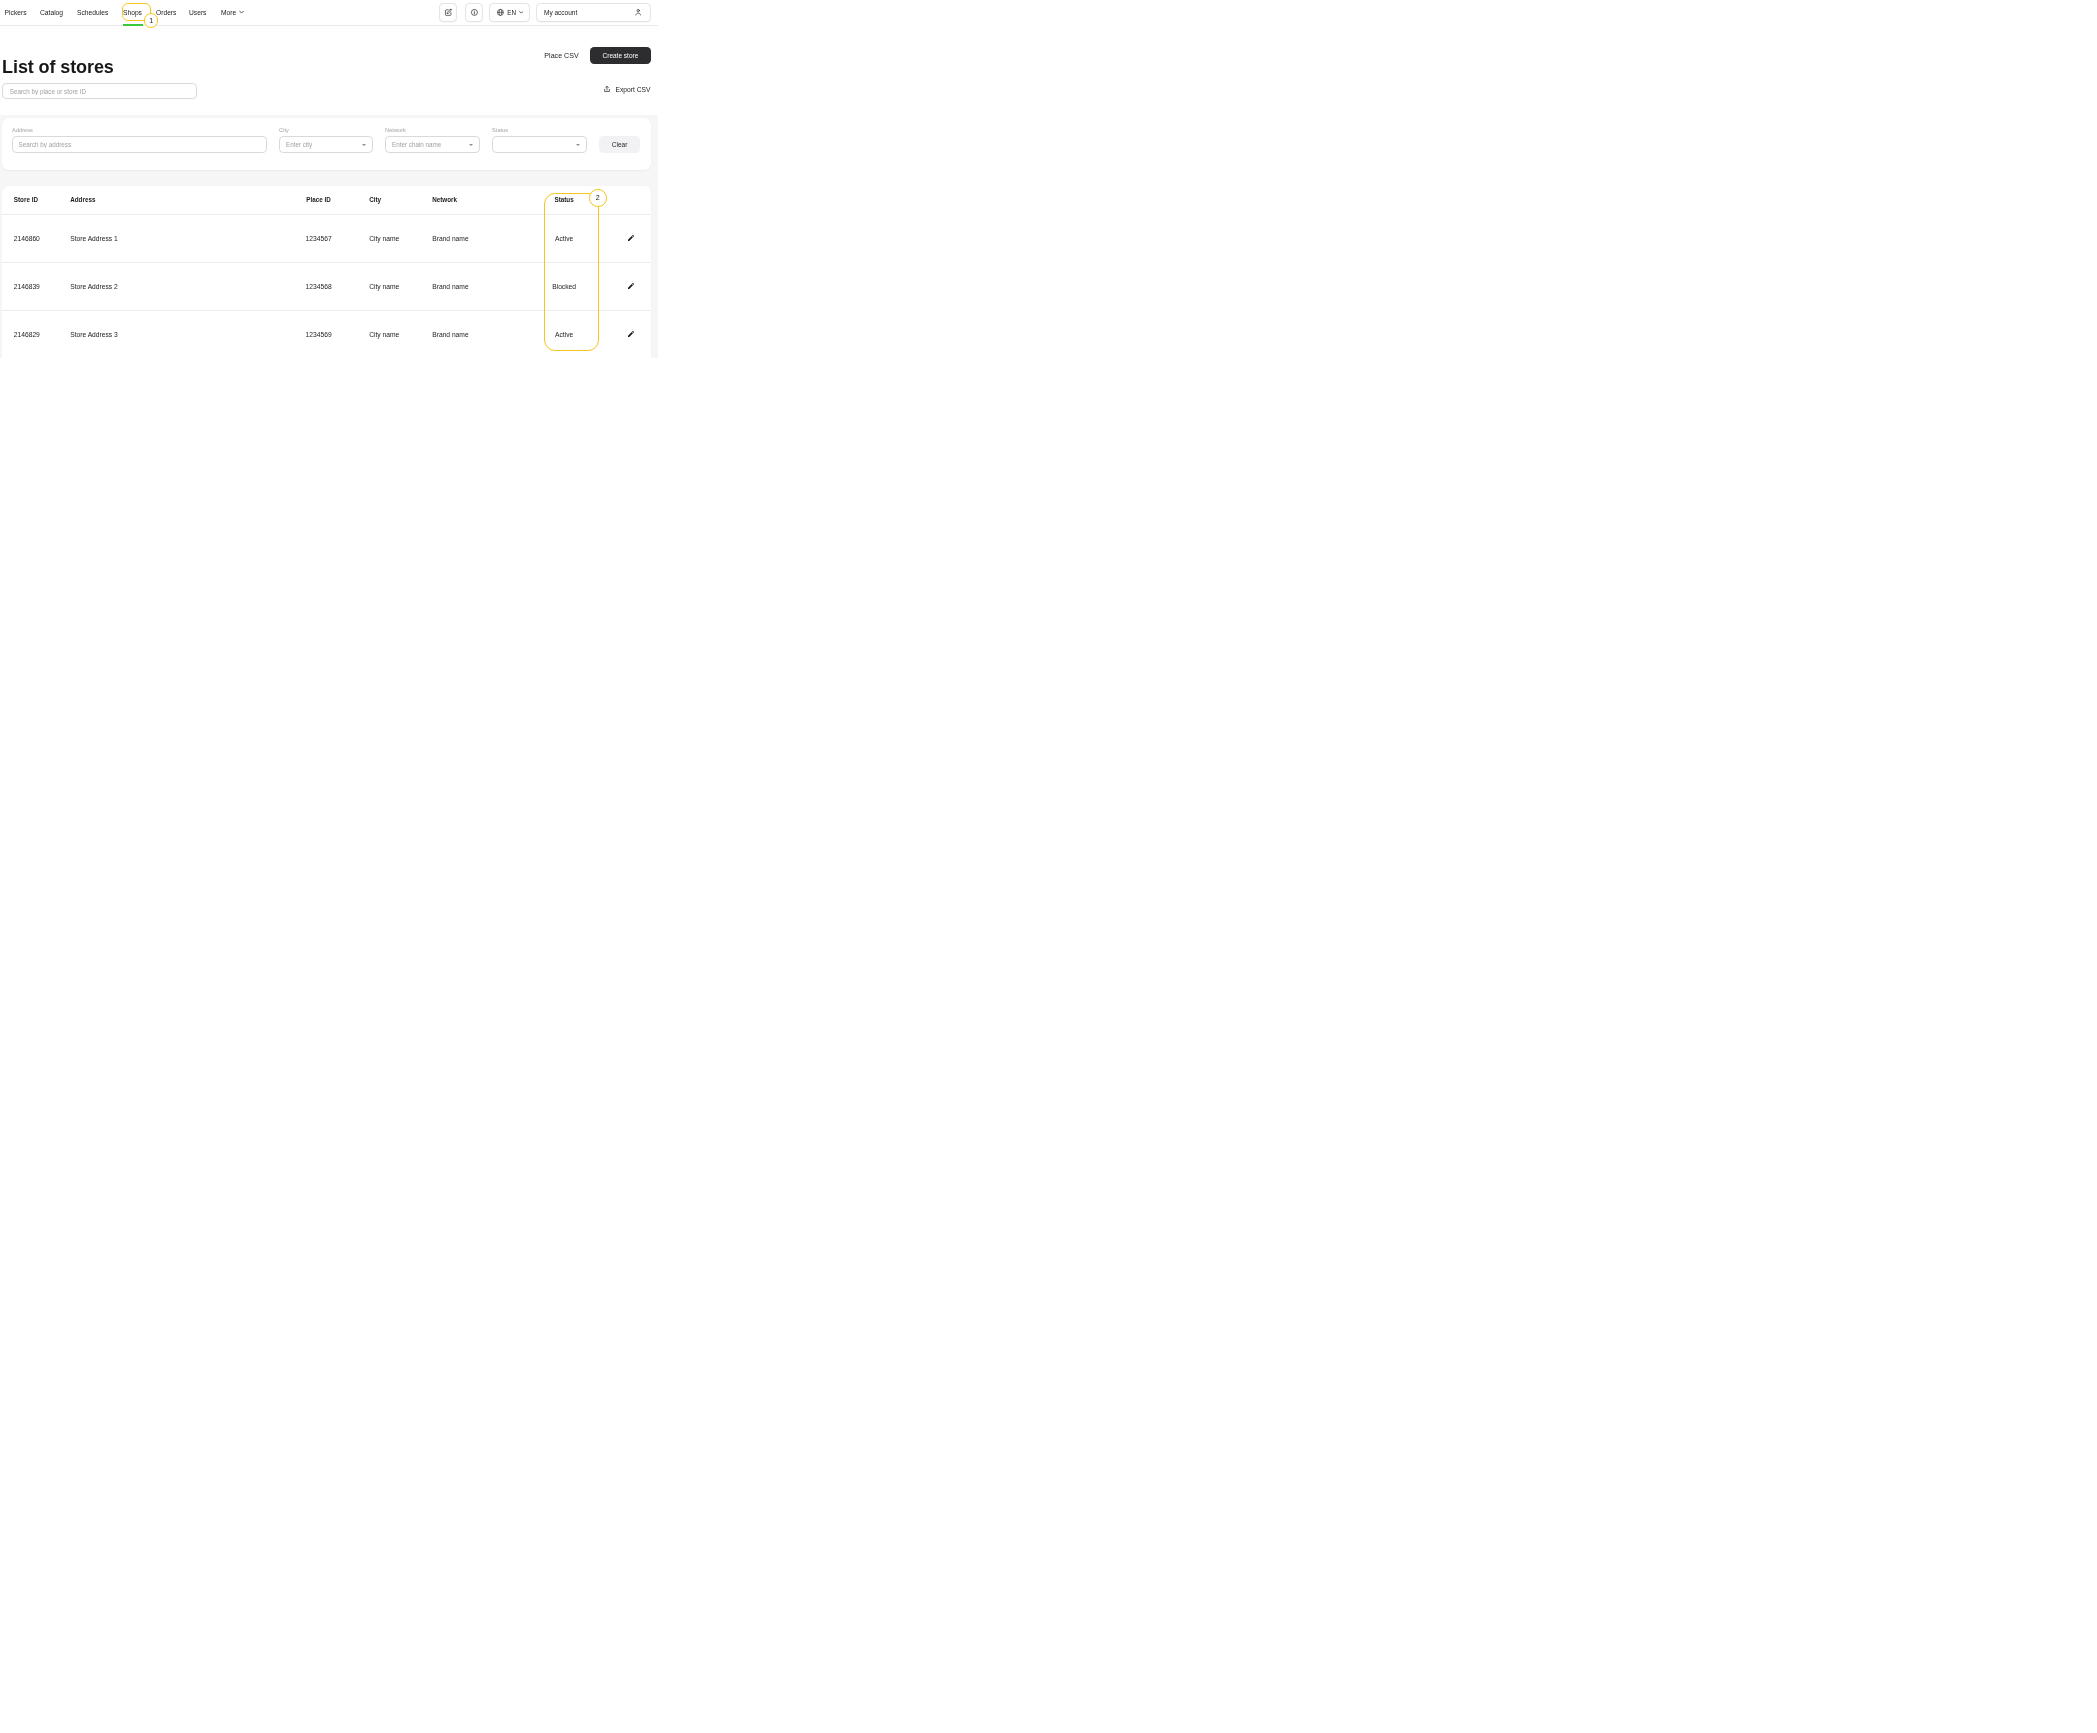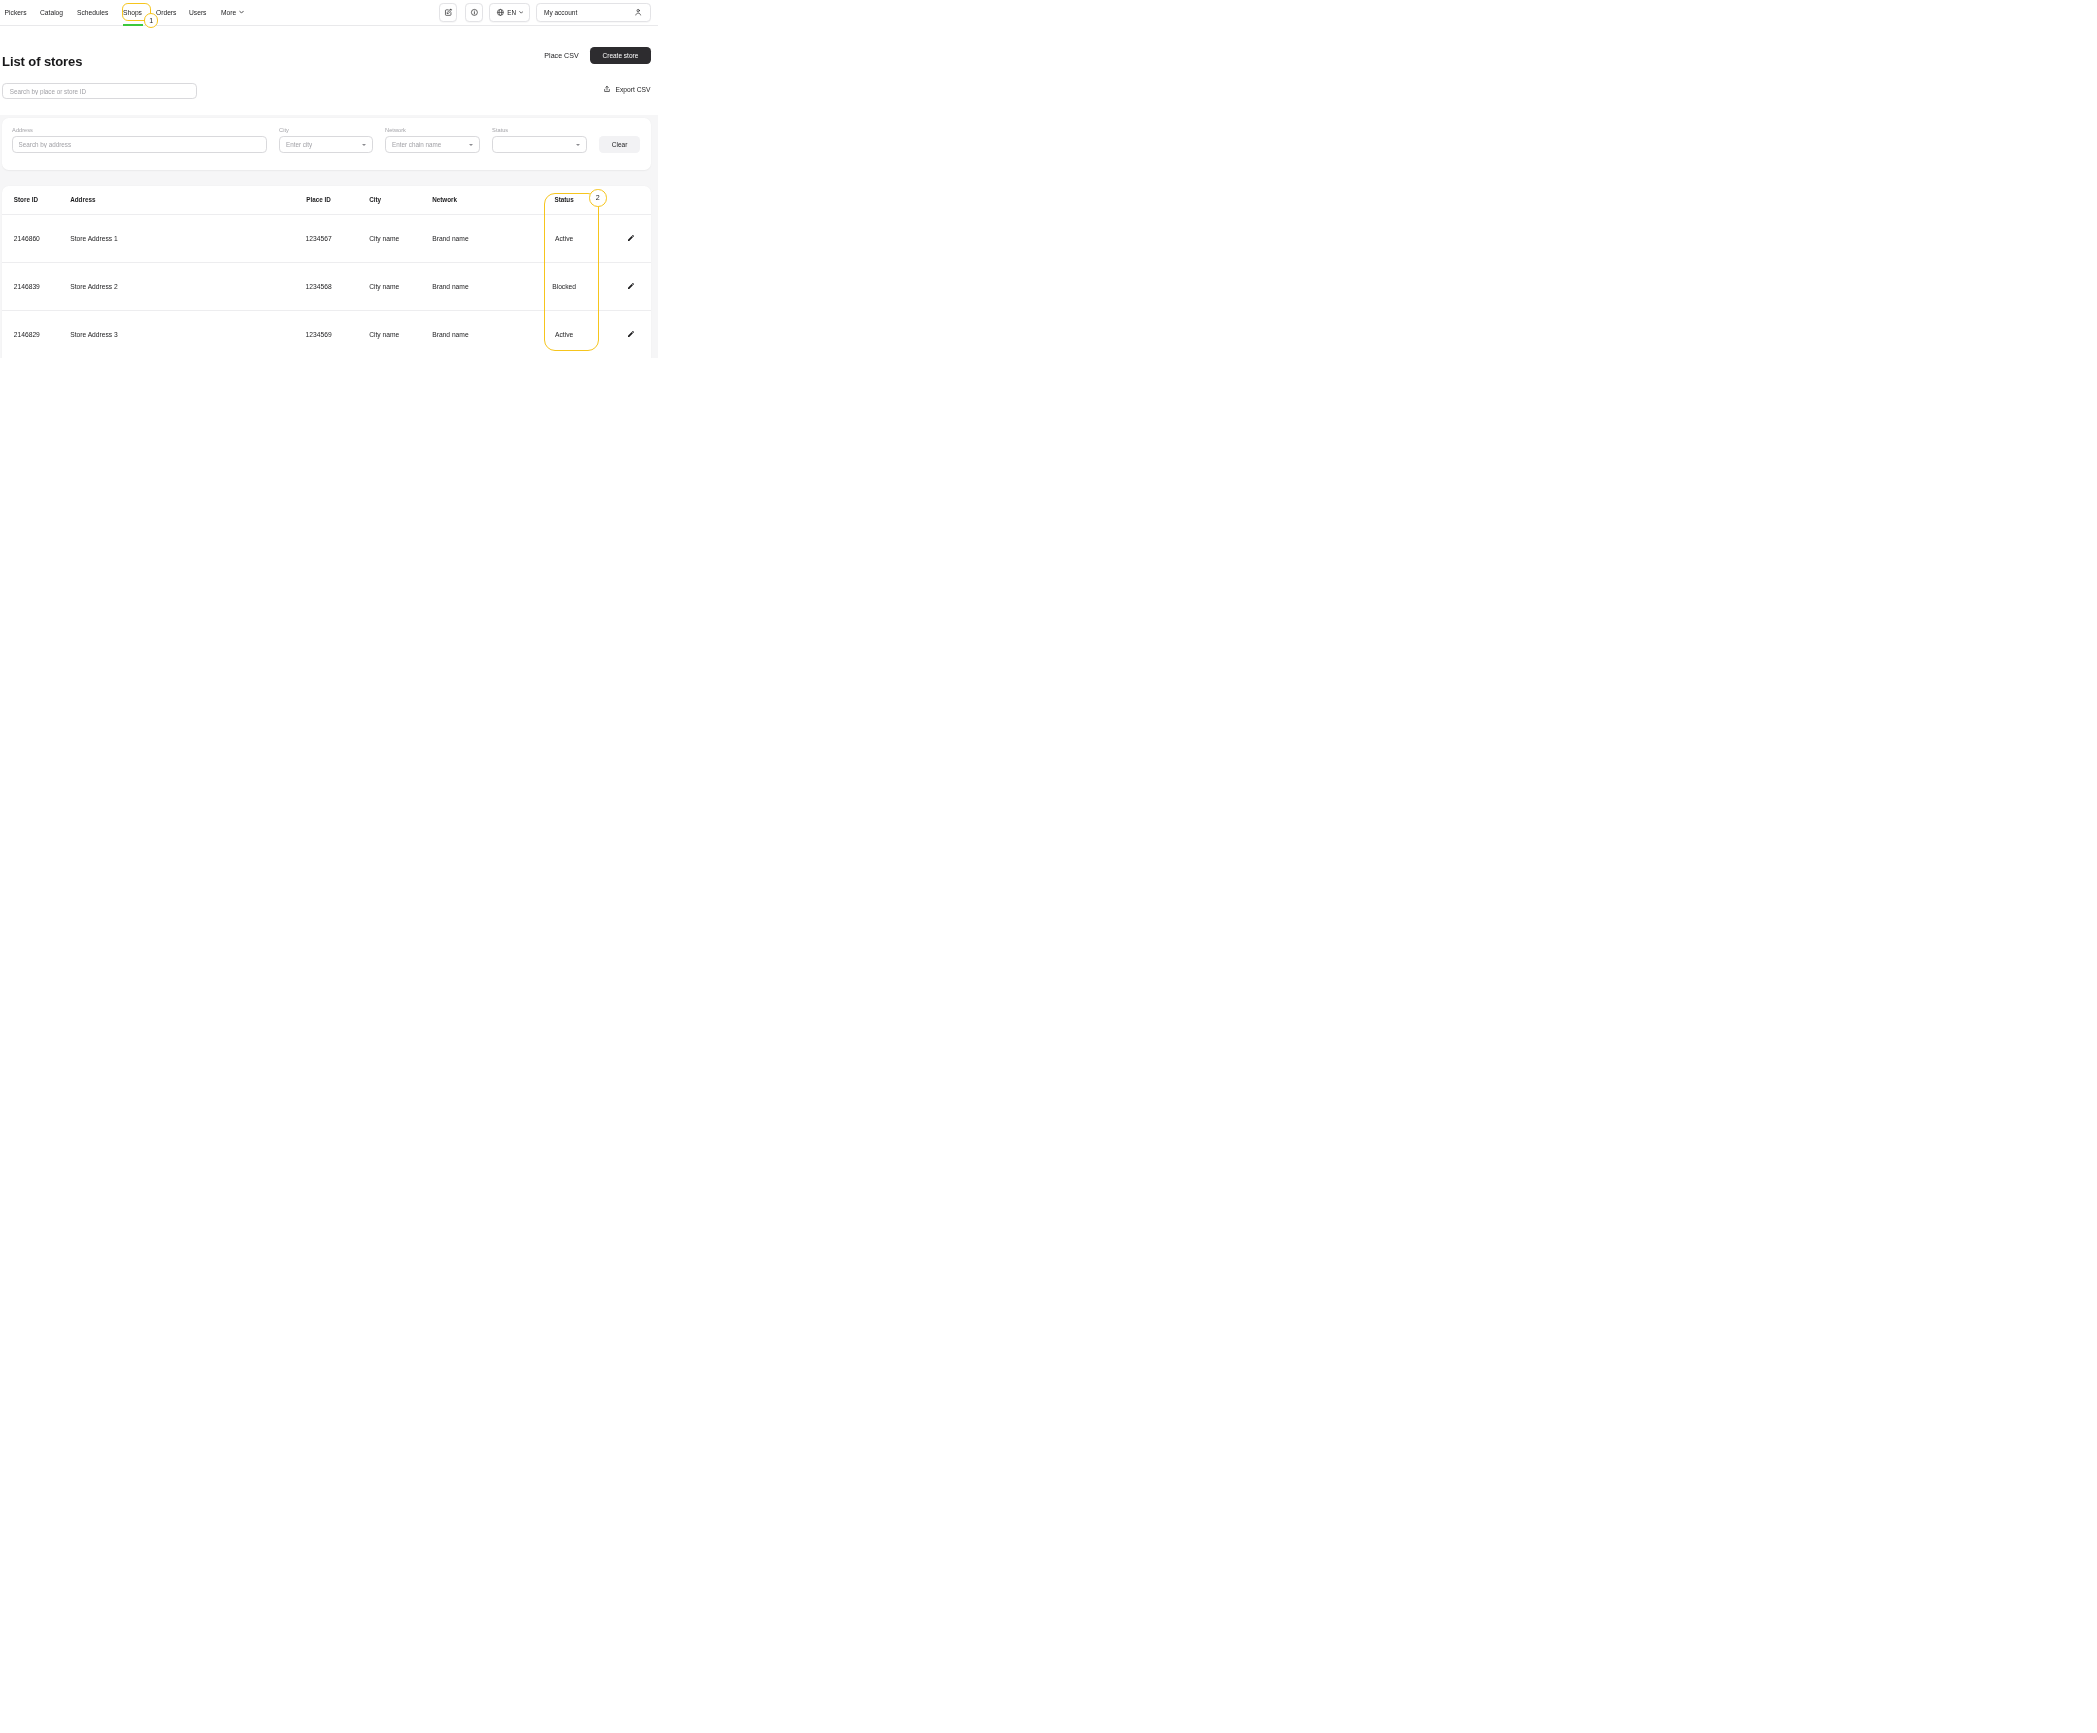--- a/index.html
+++ b/index.html
@@ -15,21 +15,21 @@
   .green-underline { position:absolute; left:123px; top:24px; width:20px; height:1.7px;
                      background:var(--active-green,#3cc83c); z-index:6; }
 
   .top-actions { position:absolute; top:2.9px; right:0; height:19.3px; z-index:5; }
   .icon-btn { position:absolute; top:0; height:19.3px; background:#fff; border:0.4px solid #e3e3e6;
               border-radius:4.2px; display:flex; align-items:center; justify-content:center;
               cursor:pointer; box-shadow:0 0.4px 0.8px rgba(0,0,0,.03); }
   .icon-btn svg { display:block; }
 
   
-  .page-title { position:absolute; left:2.1px; top:45px; font-size:13px; font-weight:800;
+  .page-title { position:absolute; left:2.1px; top:45px; font-size:18px; font-weight:800;
                 letter-spacing:-0.1px; color:#18181a; z-index:2; }
   .header-actions { position:absolute; right:7.1px; top:47px; height:17px; display:flex;
                     align-items:center; gap:11.3px; z-index:2; }
   .import-csv { font-size:7.1px; color:#1b1b1d; cursor:pointer; }
   .create-store { height:17px; padding:0 12.6px; background:var(--dark-button,#2d2c2f); color:#fff;
                   border:none; border-radius:4.2px; font-size:6.5px; font-weight:500;
                   font-family:inherit; cursor:pointer; display:flex; align-items:center; }
 
   .top-search { position:absolute; left:2.1px; top:83px; width:195px; height:16.4px; border:0.4px solid #d9d9dc;
                 border-radius:4.2px; padding:0 6.7px; font-size:6.3px; color:#1b1b1d; font-family:inherit;

